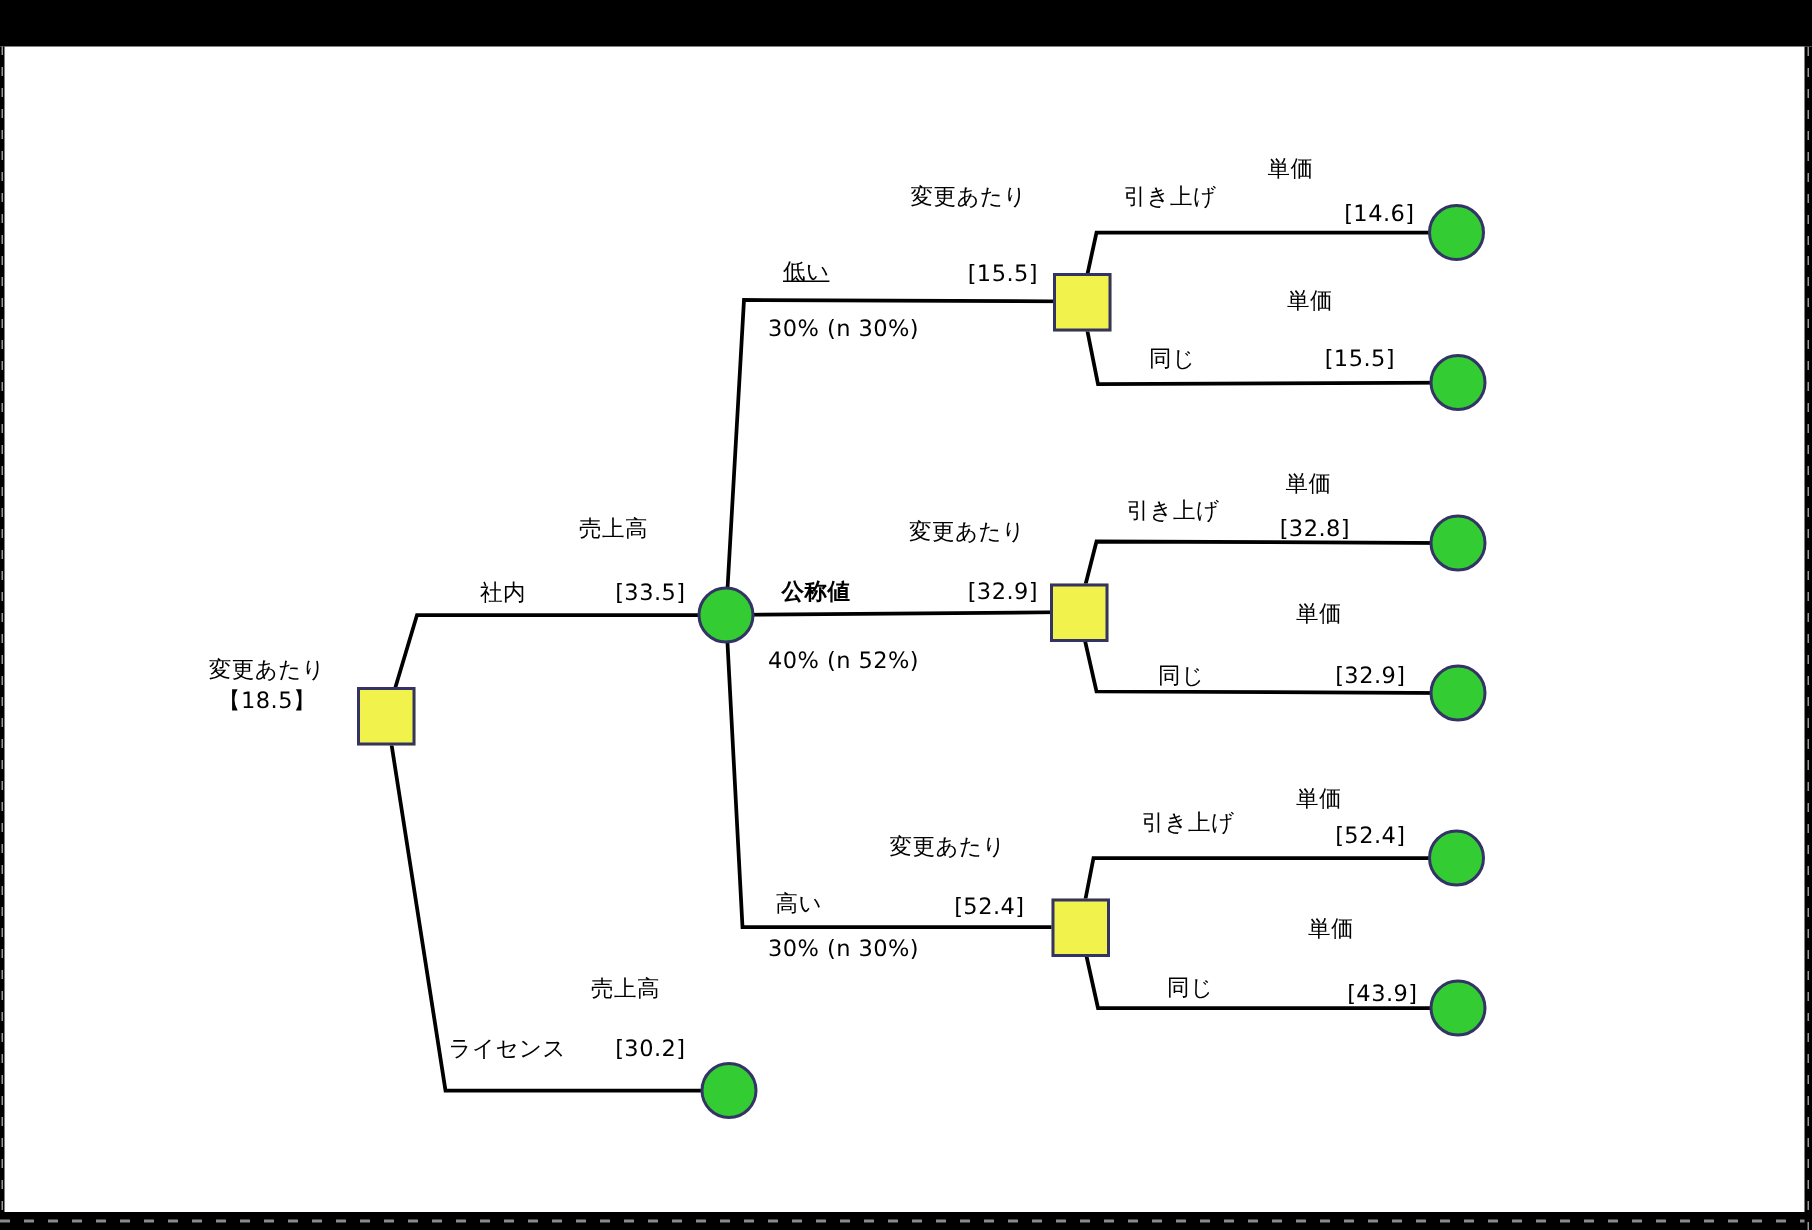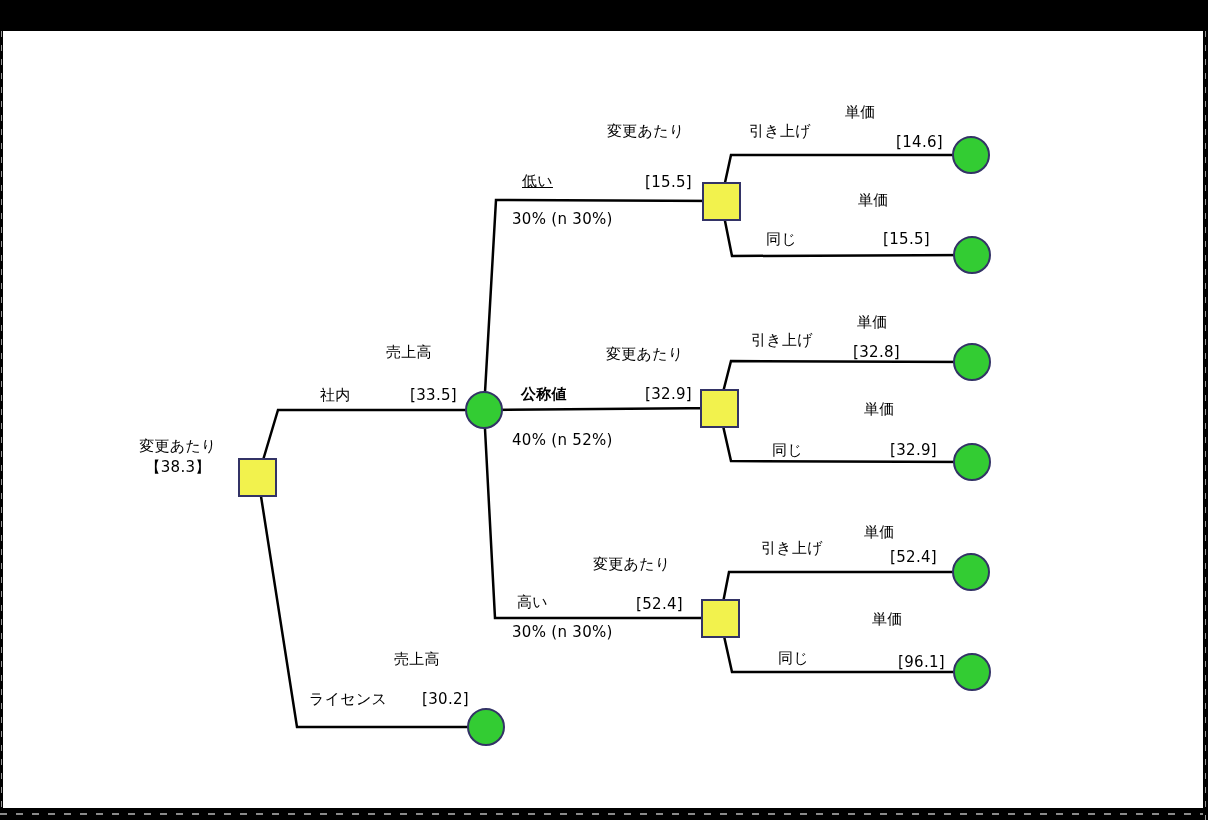--- a/index.html
+++ b/index.html
@@ -60,21 +60,21 @@
   <div class="ci" style="left:953px;top:236px;"></div>
   <div class="sq" style="left:700px;top:389px;"></div>
   <div class="ci" style="left:953px;top:343px;"></div>
   <div class="ci" style="left:953px;top:443px;"></div>
   <div class="sq" style="left:701px;top:599px;"></div>
   <div class="ci" style="left:952px;top:553px;"></div>
   <div class="ci" style="left:953px;top:653px;"></div>
   <div class="ci" style="left:467px;top:708px;"></div>
 
   <div class="lbl ctr" style="left:133px;top:437px;">変更あたり</div>
-  <div class="lbl ctr" style="left:133px;top:458px;">【38.3】</div>
+  <div class="lbl ctr" style="left:133px;top:458px;">【18.5】</div>
 
   <div class="lbl" style="left:320px;top:386px;">社内</div>
   <div class="lbl" style="left:386px;top:343px;">売上高</div>
   <div class="lbl val" style="left:357px;top:386px;">[33.5]</div>
 
   <div class="lbl" style="left:522px;top:172px;text-decoration:underline;">低い</div>
   <div class="lbl" style="left:512px;top:210px;">30% (n 30%)</div>
   <div class="lbl" style="left:607px;top:122px;">変更あたり</div>
   <div class="lbl val" style="left:592px;top:173px;">[15.5]</div>
   <div class="lbl" style="left:749px;top:122px;">引き上げ</div>
@@ -97,19 +97,19 @@
 
   <div class="lbl" style="left:517px;top:595px;font-family:Liberation Mono, monospace;">高い</div>
   <div class="lbl" style="left:512px;top:623px;">30% (n 30%)</div>
   <div class="lbl" style="left:593px;top:555px;">変更あたり</div>
   <div class="lbl val" style="left:583px;top:595px;">[52.4]</div>
   <div class="lbl" style="left:761px;top:539px;">引き上げ</div>
   <div class="lbl" style="left:864px;top:523px;">単価</div>
   <div class="lbl val" style="left:837px;top:548px;">[52.4]</div>
   <div class="lbl" style="left:778px;top:649px;">同じ</div>
   <div class="lbl" style="left:872px;top:610px;">単価</div>
-  <div class="lbl val" style="left:845px;top:653px;">[96.1]</div>
+  <div class="lbl val" style="left:845px;top:653px;">[43.9]</div>
 
-  <div class="lbl" style="left:309px;top:690px;">ライセンス</div>
+  <div class="lbl" style="left:299px;top:690px;">ライセンス</div>
   <div class="lbl" style="left:394px;top:650px;">売上高</div>
-  <div class="lbl val" style="left:369px;top:690px;">[30.2]</div>
+  <div class="lbl val" style="left:357px;top:690px;">[30.2]</div>
 
 </div>
 
 </body></html>

